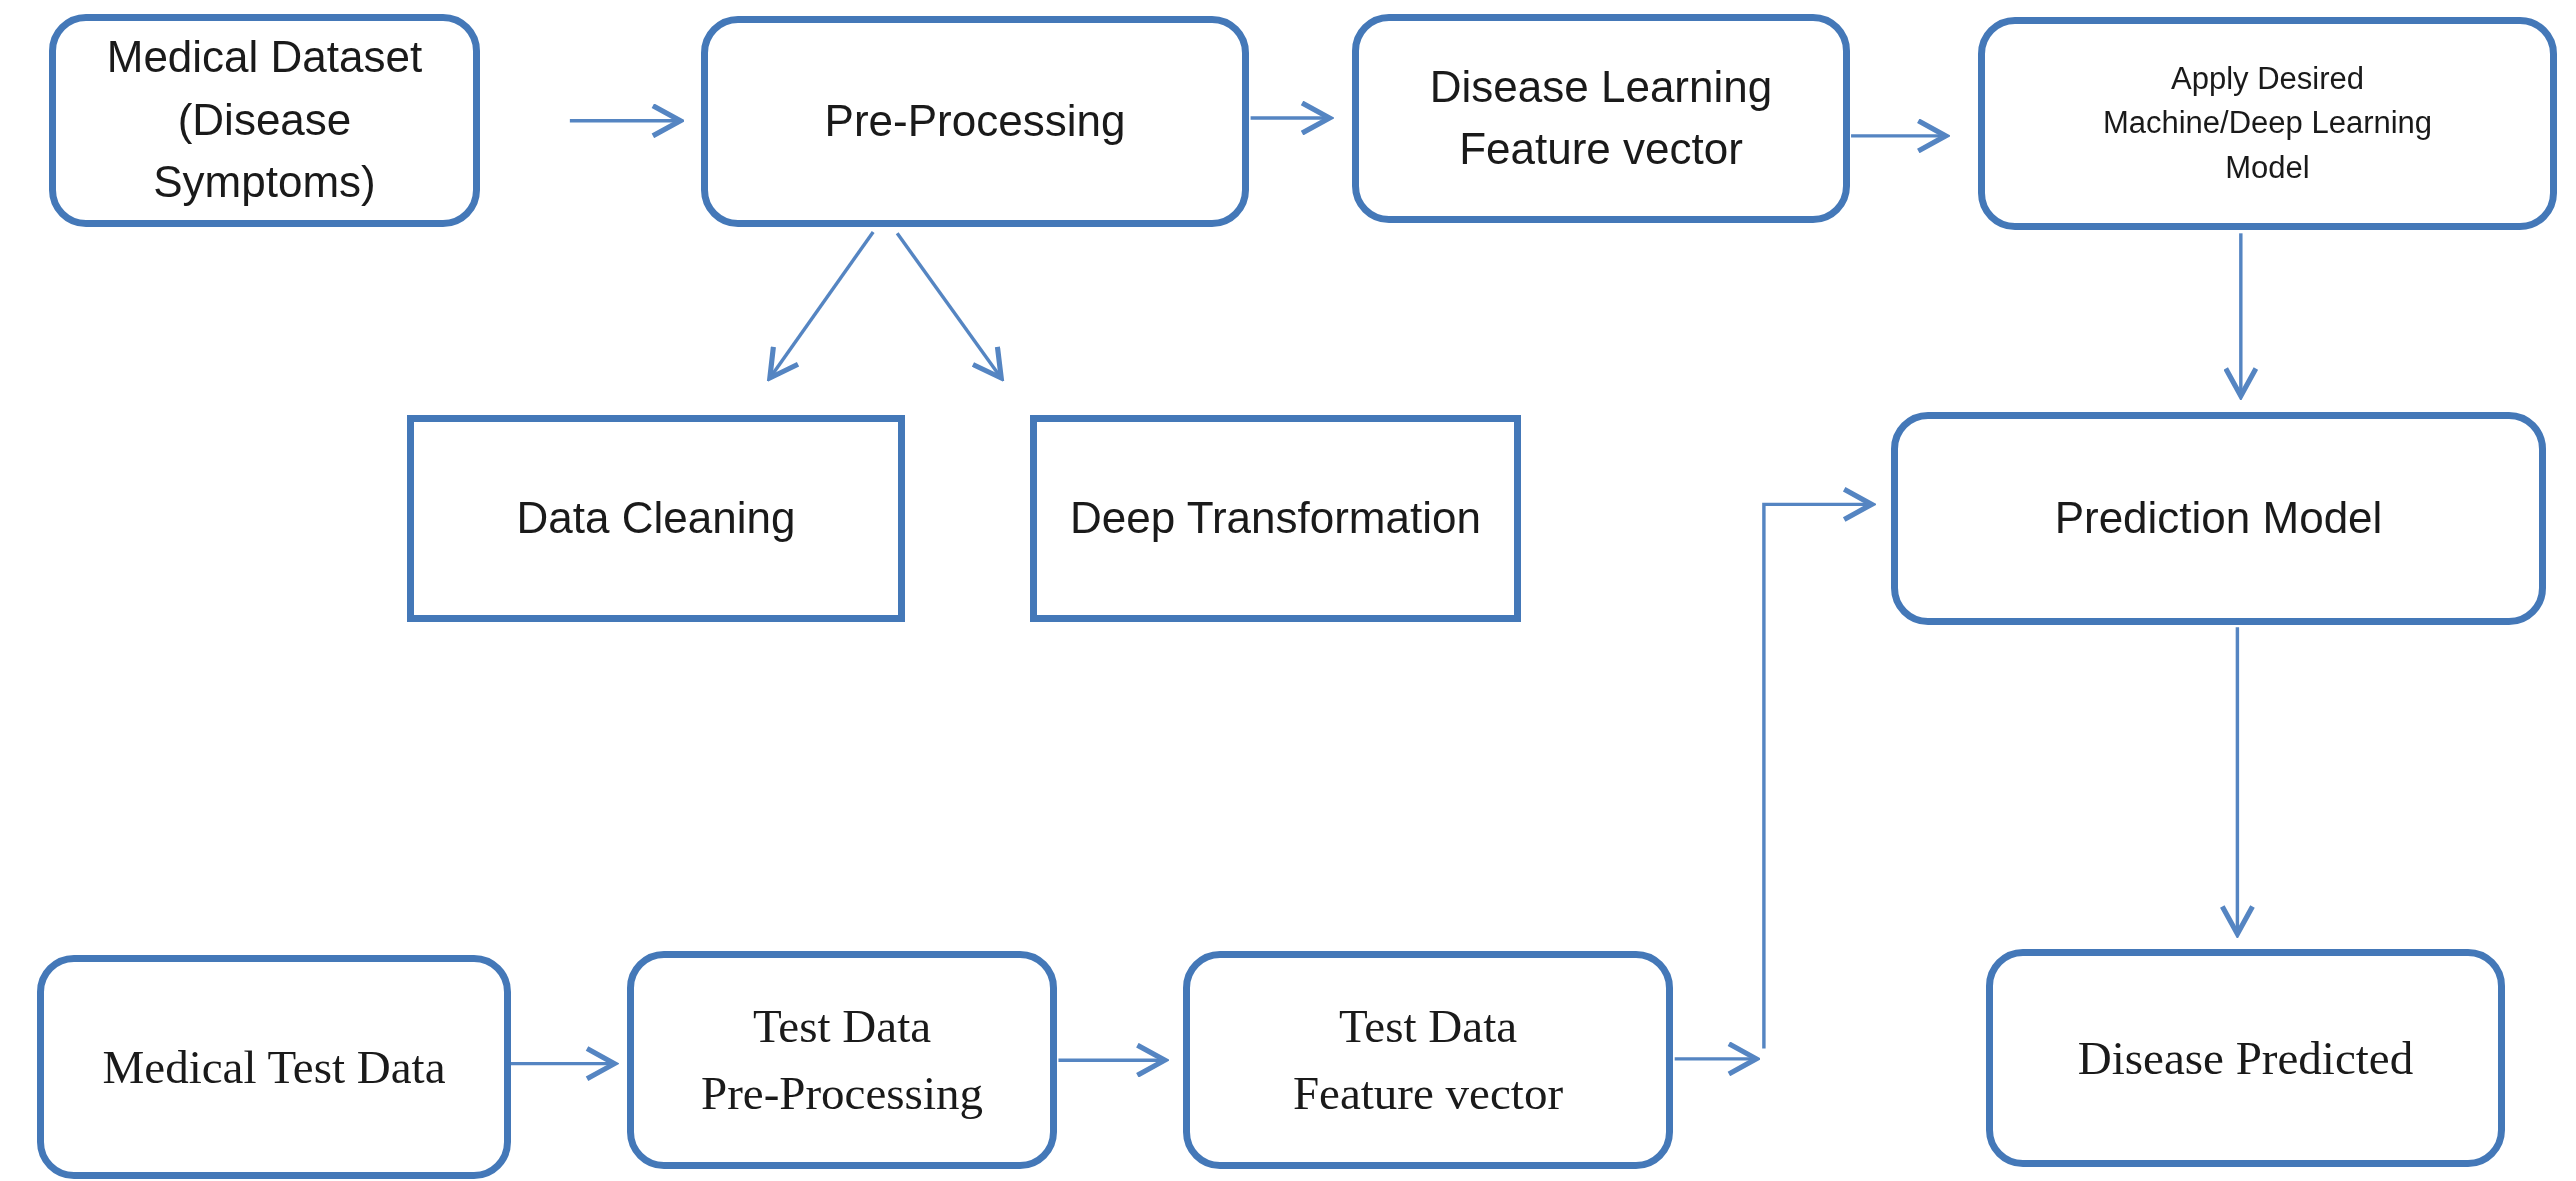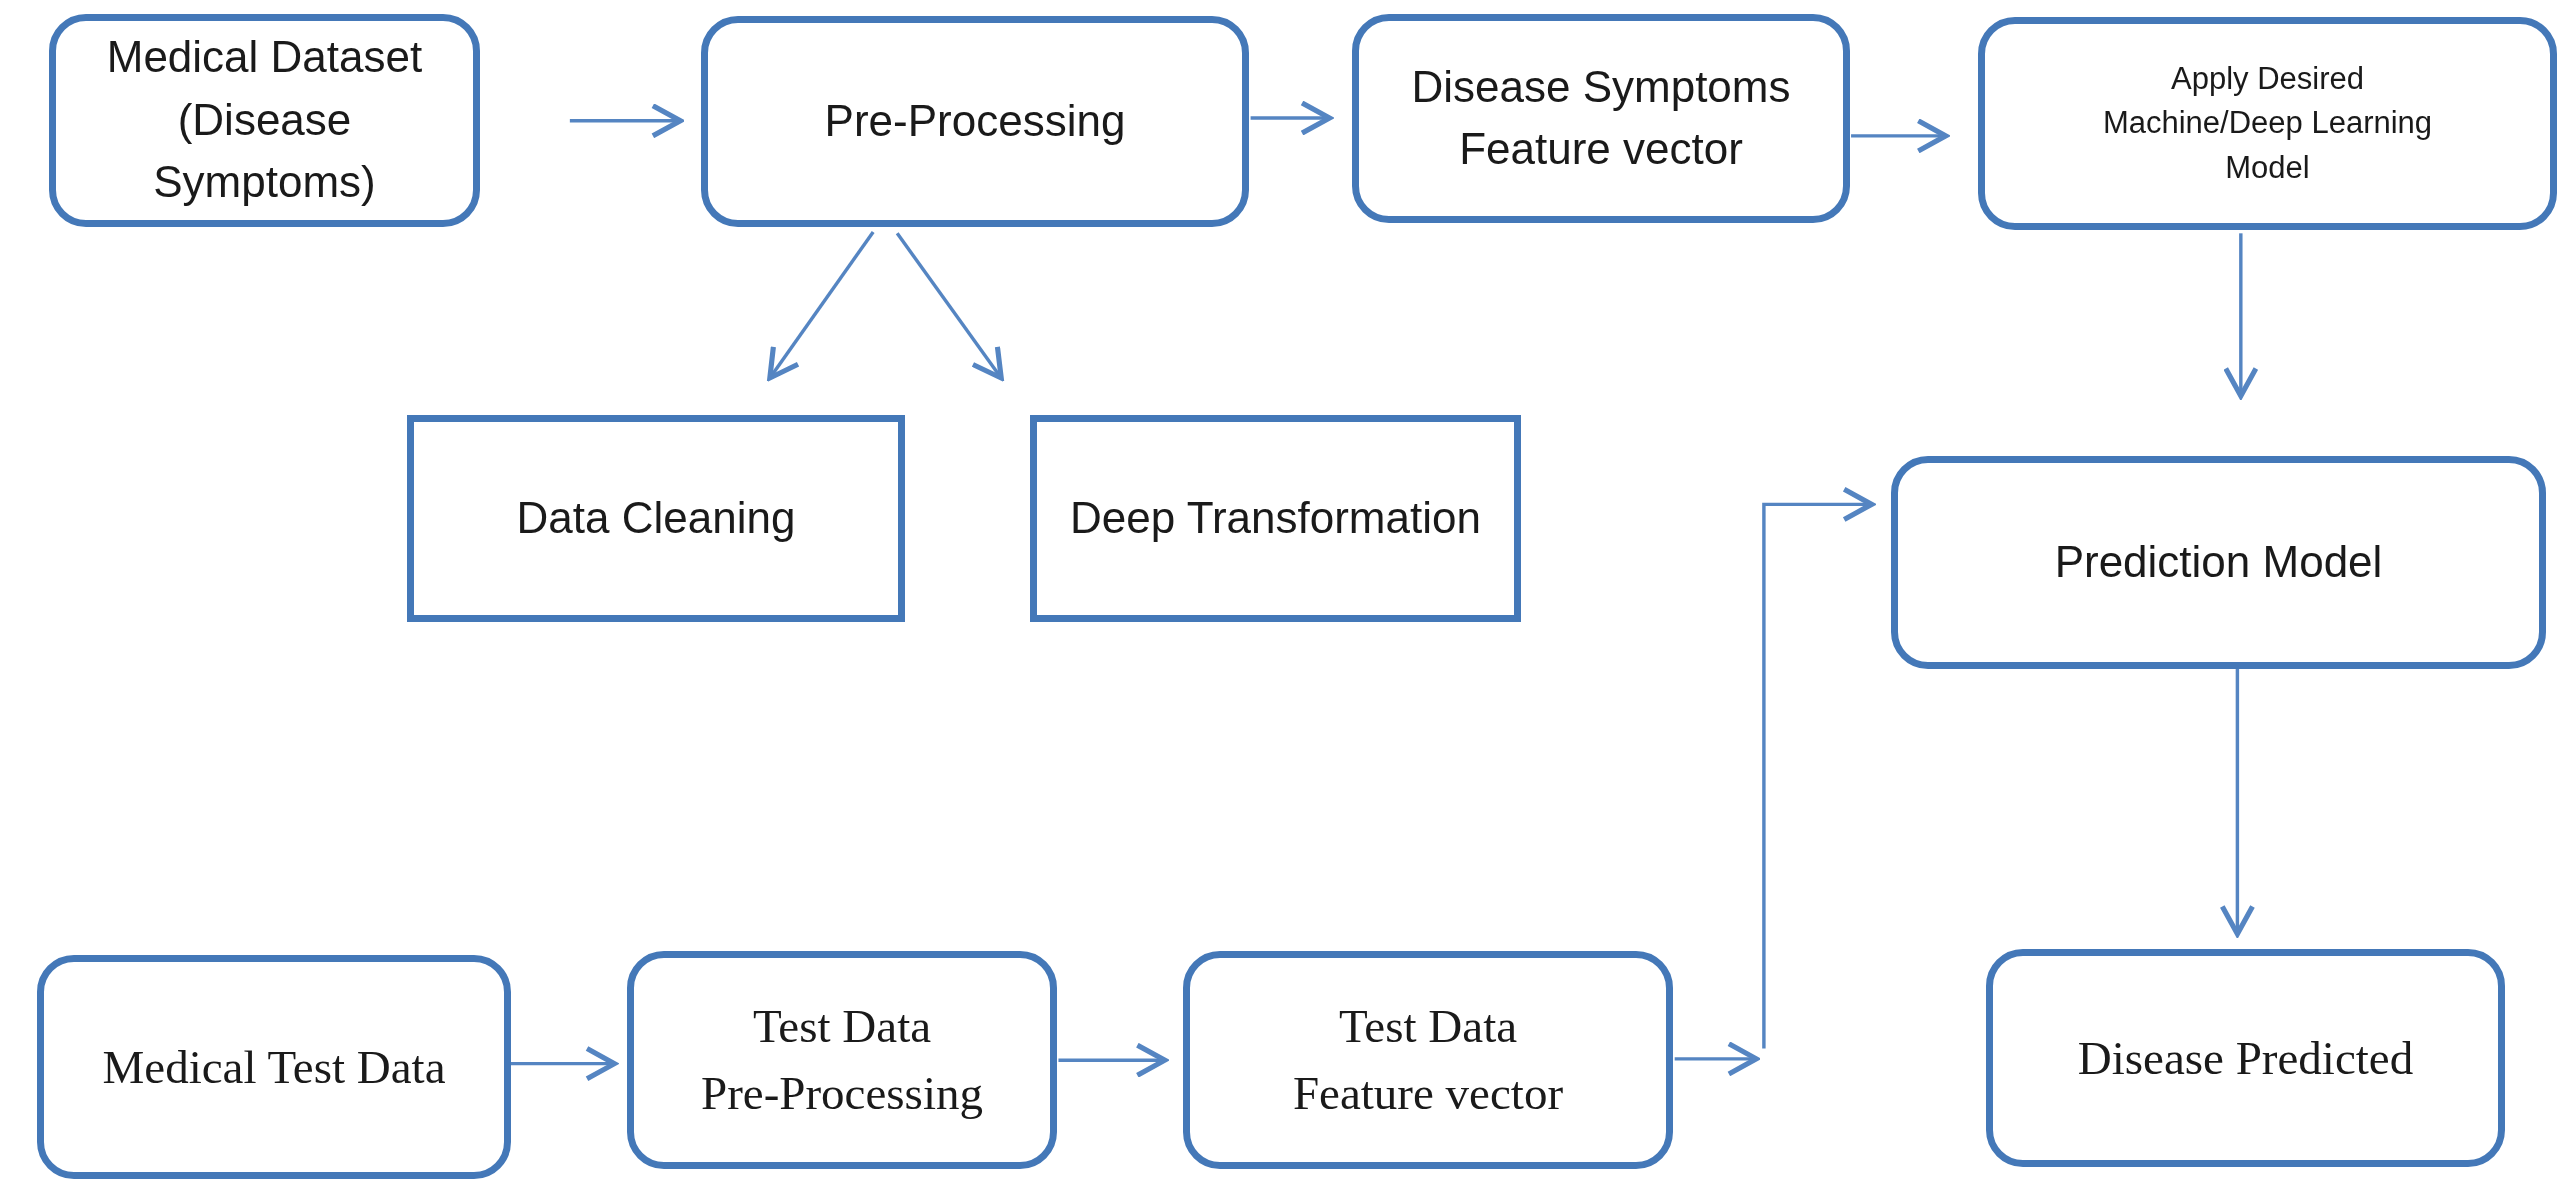--- a/index.html
+++ b/index.html
@@ -14,21 +14,21 @@
   .rounded{border-radius:37px;}
   .square{border-radius:0;}
   .sans{font-family:"Liberation Sans",sans-serif;font-size:44px;}
   .serif{font-family:"Liberation Serif",serif;font-size:47px;}
   .sans-small{font-family:"Liberation Sans",sans-serif;font-size:31px;}
   
   #n-medical-dataset        {left:49px;   top:13.7px;   width:431px; height:213px;}
   #n-pre-processing         {left:701px; top:16px;   width:548px; height:211px;}
   #n-disease-symptoms-fv    {left:1352px; top:13.7px;   width:498px; height:209px;}
   #n-apply-model            {left:1978px; top:17px;   width:579px; height:213px;}
-  #n-prediction-model       {left:1891px; top:412px;  width:655px; height:213px;margin-top:44px;}
+  #n-prediction-model       {left:1891px; top:412px;  width:655px; height:213px;}
   #n-data-cleaning          {left:407px;  top:415px;  width:498px; height:207px;}
   #n-data-transformation    {left:1030px; top:415px;  width:491px; height:207px;}
   #n-medical-test-data      {left:37px;   top:955px; width:474px; height:224px;}
   #n-test-data-preproc      {left:627px;  top:951px; width:430px; height:218px;}
   #n-test-data-fv           {left:1183px; top:951px; width:490px; height:218px;}
   #n-disease-predicted      {left:1986px; top:949px; width:519px; height:218px;}
 </style>
 </head>
 <body>
 
@@ -58,21 +58,21 @@
   <div class="node rounded sans" id="n-medical-dataset">
     <span class="lbl">Medical Dataset
 (Disease Symptoms)</span>
   </div>
 
   <div class="node rounded sans" id="n-pre-processing">
     <span class="lbl">Pre-Processing</span>
   </div>
 
   <div class="node rounded sans" id="n-disease-symptoms-fv">
-    <span class="lbl">Disease Symptoms
+    <span class="lbl">Disease Learning
 Feature vector</span>
   </div>
 
   <div class="node rounded sans-small" id="n-apply-model">
     <span class="lbl">Apply Desired
 Machine/Deep Learning
 Model</span>
   </div>
 
   <div class="node rounded sans" id="n-prediction-model">

